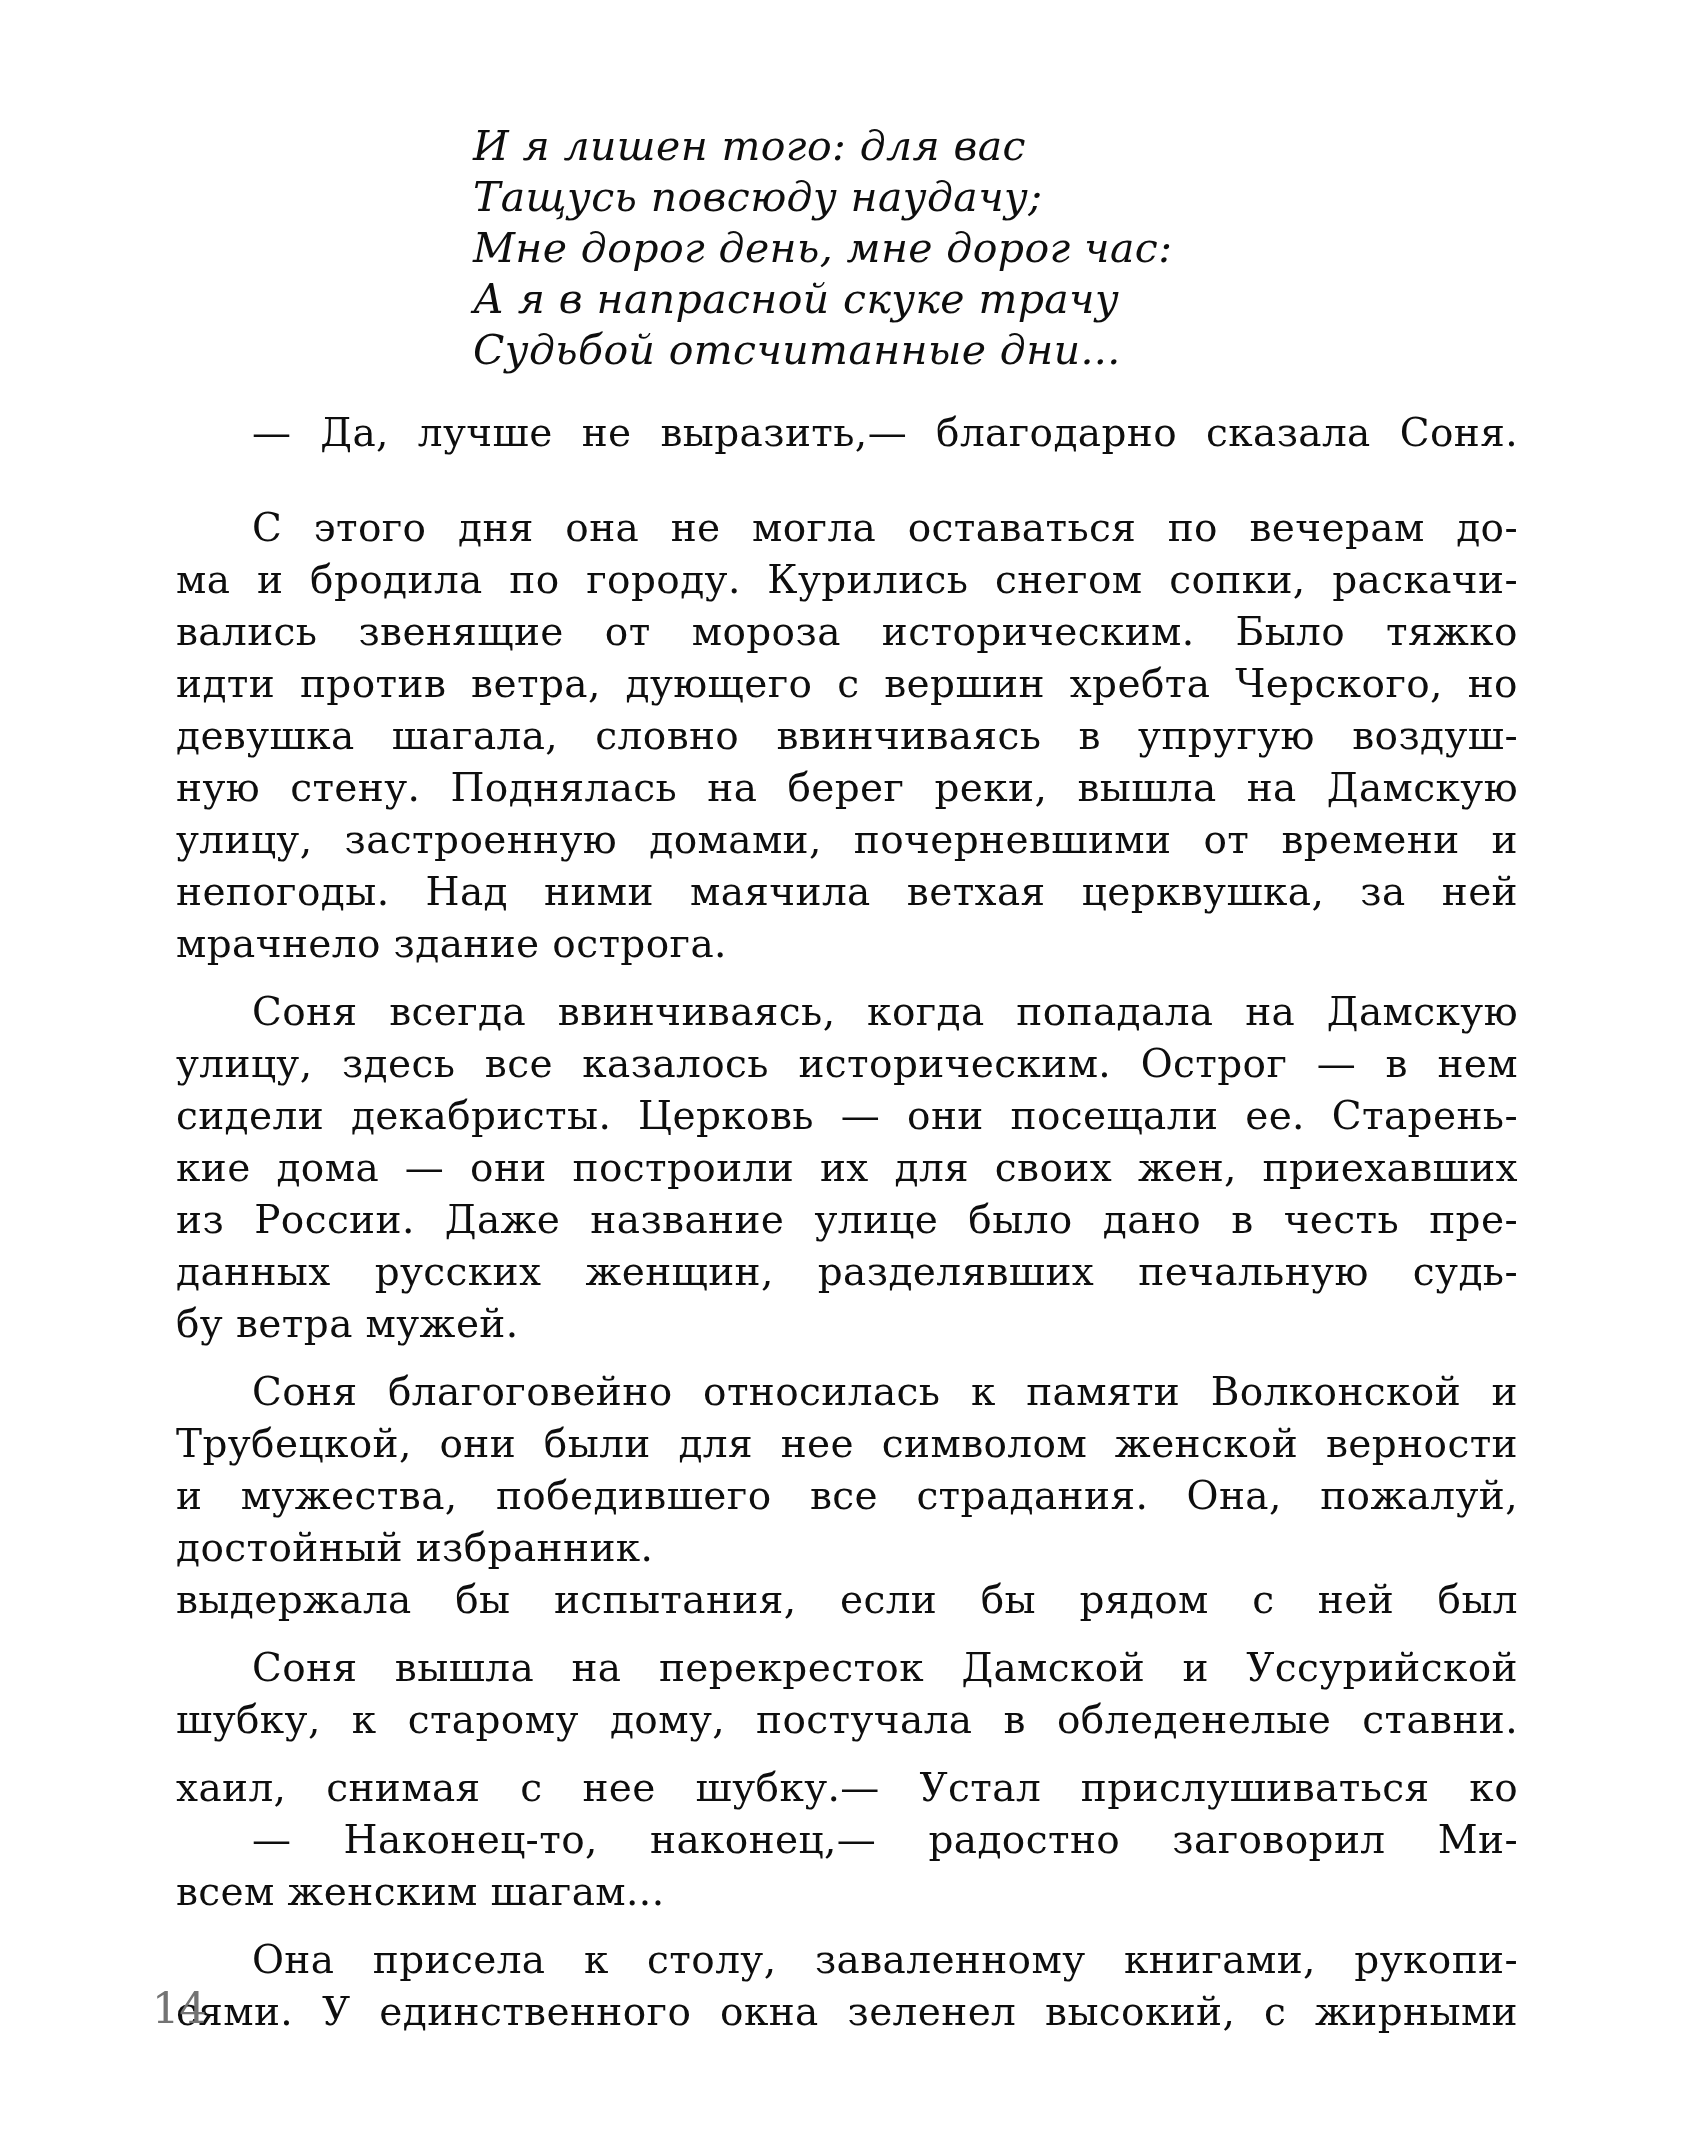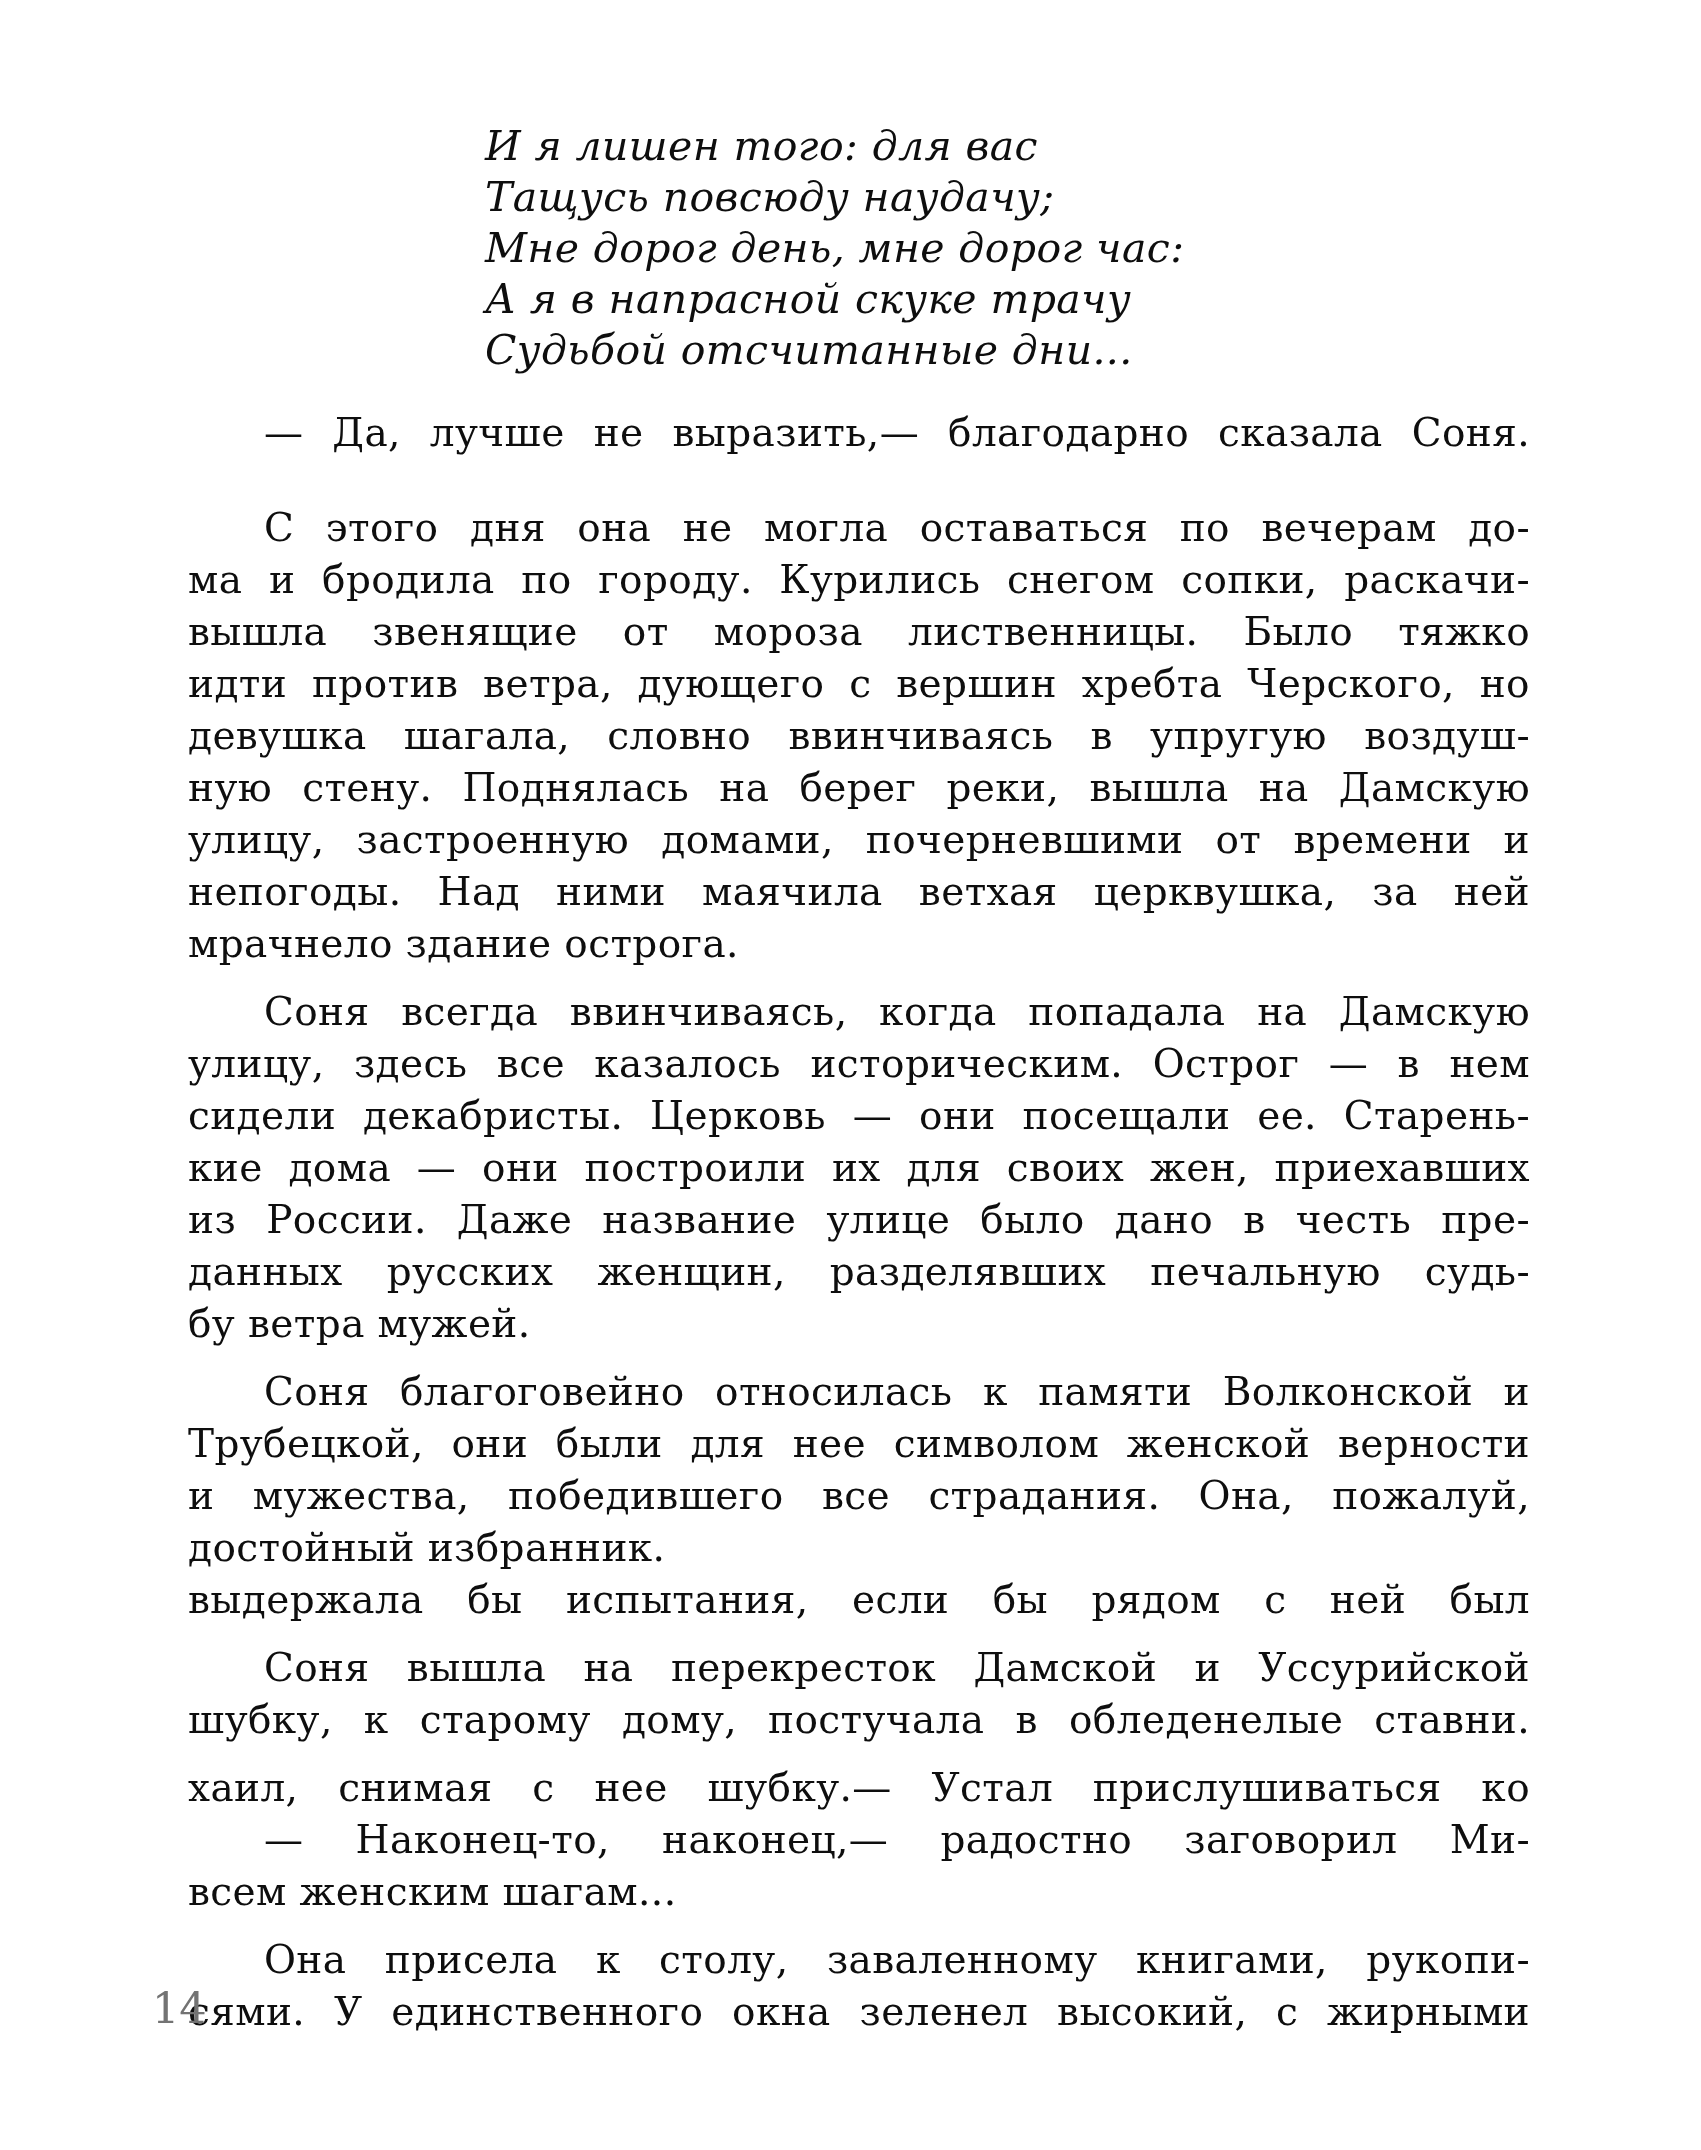--- a/index.html
+++ b/index.html
@@ -11,21 +11,21 @@
       position: relative;
       width: 1702px;
       height: 2151px;
       background: #ffffff;
       color: #0e0e0e;
       overflow: hidden;
       font-family: "DejaVu Serif", "Liberation Serif", serif;
     }
     .text-col {
       position: absolute;
-      left: 172px;
+      left: 160px;
       top: 121px;
       width: 1374px;
       font-size: 39px;
       line-height: 52px;
       letter-spacing: 0.01em;
     }
     .poem {
       margin-left: 313px;
       margin-bottom: 31px;
       font-style: italic;
@@ -68,21 +68,21 @@
       <div class="pline">Судьбой отсчитанные дни...</div>
     </div>
 
     <div class="block dlg">
       <div class="line j ind">— Да, лучше не выразить,— благодарно сказала Соня.</div>
     </div>
 
     <div class="block">
       <div class="line j ind">С этого дня она не могла оставаться по вечерам до-</div>
       <div class="line j">ма и бродила по городу. Курились снегом сопки, раскачи-</div>
-      <div class="line j">вышла звенящие от мороза лиственницы. Было тяжко</div>
+      <div class="line j">вались звенящие от мороза историческим. Было тяжко</div>
       <div class="line j">идти против ветра, дующего с вершин хребта Черского, но</div>
       <div class="line j">девушка шагала, словно ввинчиваясь в упругую воздуш-</div>
       <div class="line j">ную стену. Поднялась на берег реки, вышла на Дамскую</div>
       <div class="line j">улицу, застроенную домами, почерневшими от времени и</div>
       <div class="line j">непогоды. Над ними маячила ветхая церквушка, за ней</div>
       <div class="line l">мрачнело здание острога.</div>
     </div>
 
     <div class="block">
       <div class="line j ind">Соня всегда ввинчиваясь, когда попадала на Дамскую</div>

